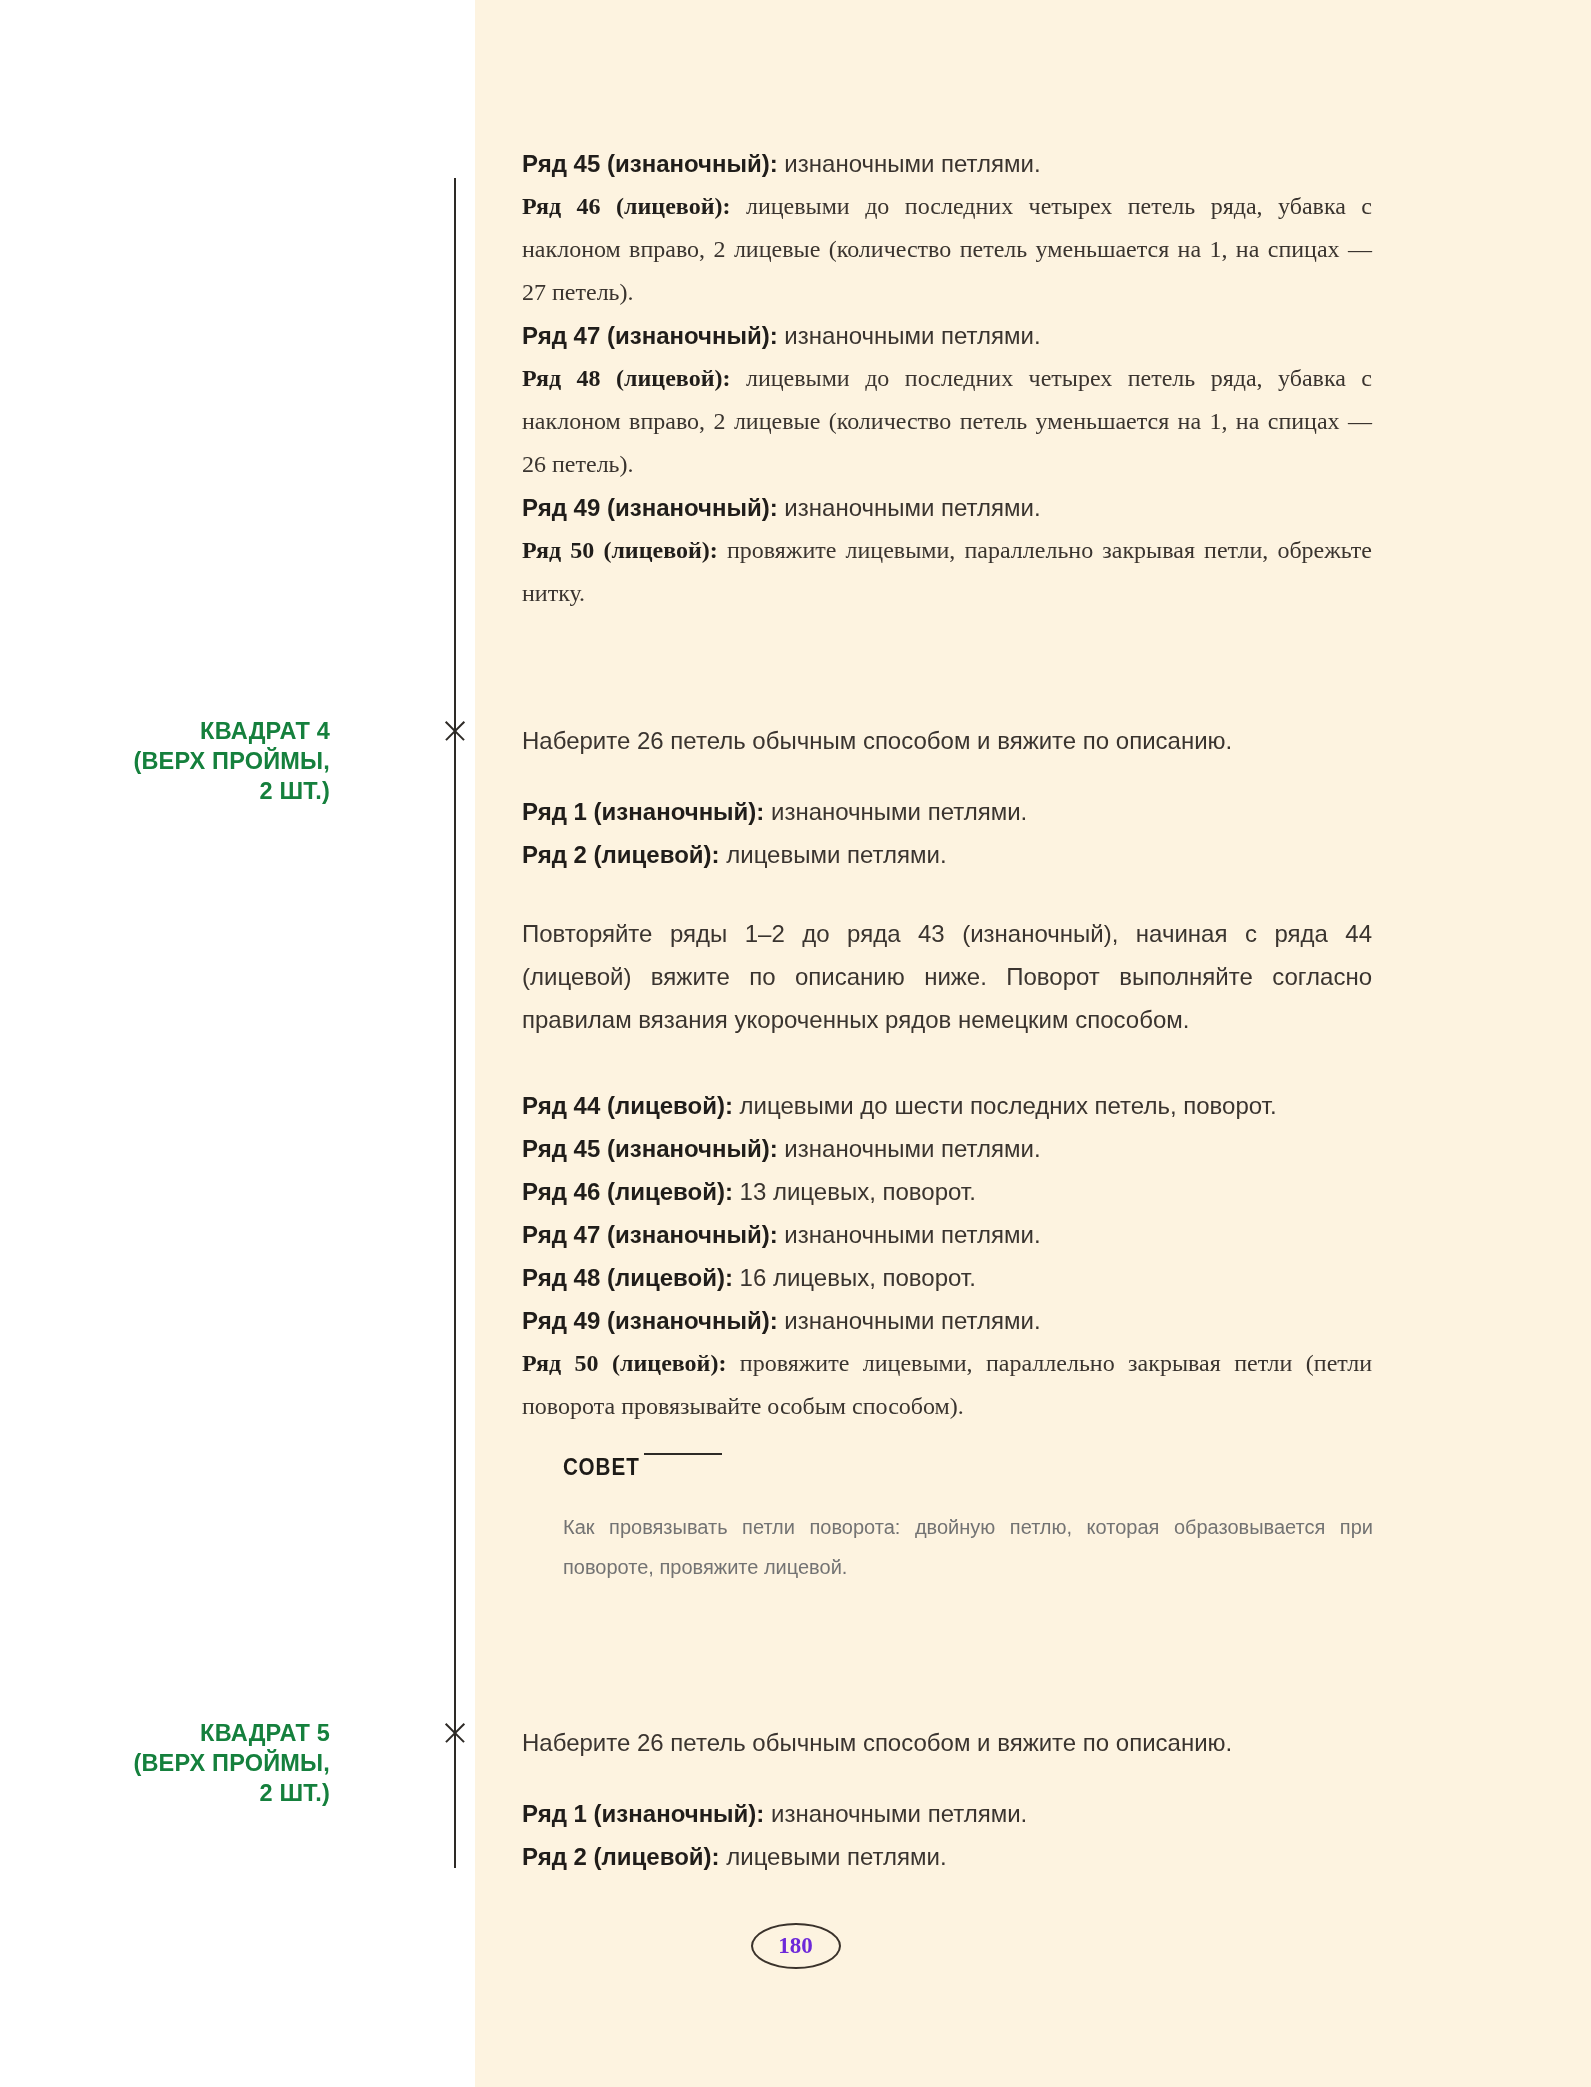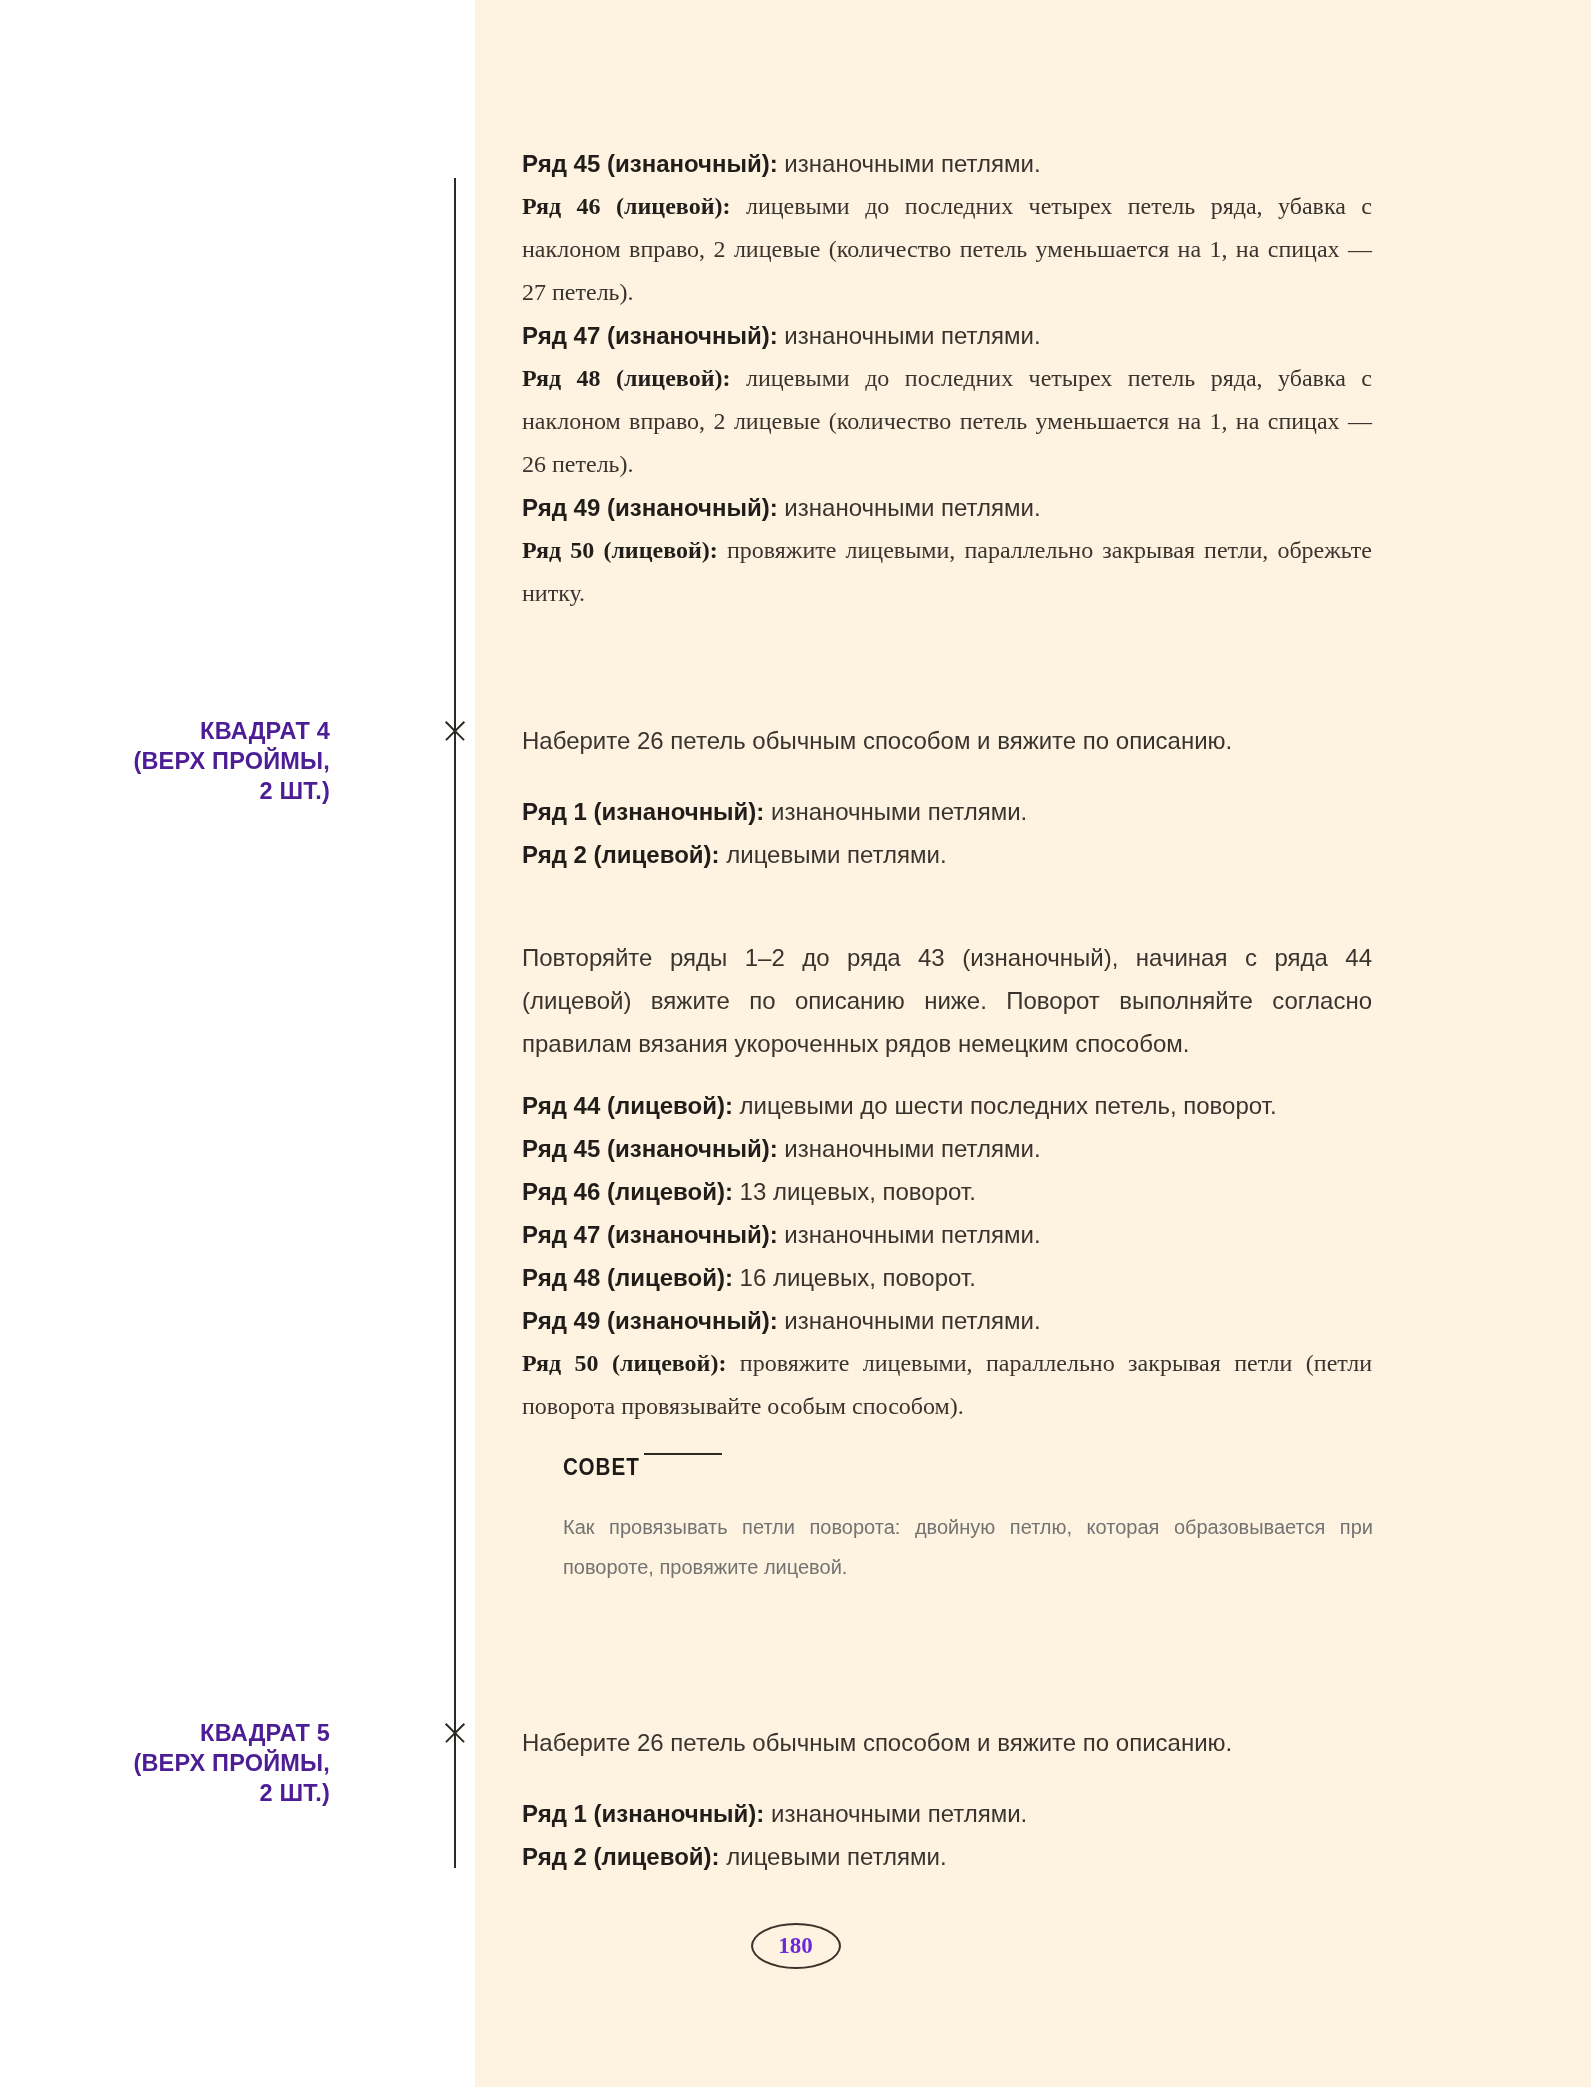--- a/index.html
+++ b/index.html
@@ -63,38 +63,38 @@
   
   .side-heading {
     position: absolute;
     left: 0;
     width: 330px;
     text-align: right;
     font-weight: 700;
     font-size: 23.5px;
     line-height: 30px;
     letter-spacing: 0.2px;
-    color: #4c1d95;
+    color: #15803d;
   }
   .side-heading .ln { display: block; white-space: pre; }
 
   
   .col {
     position: absolute;
     left: 522px;
     width: 850px;
   }
   .body-p {
     font-size: 24px;
     line-height: 43px;
     color: #3a342f;
     font-weight: 400;
     margin: 0;
   }
-  .body-p.justify { text-align: justify; text-justify: inter-word; margin-top: 24px; }
+  .body-p.justify { text-align: justify; text-justify: inter-word; }
   .row-line {
     font-size: 24px;
     line-height: 43px;
     color: #3a342f;
     margin: 0;
     white-space: normal;
   }
   .row-line b {
     font-weight: 700;
     color: #201d1a;

